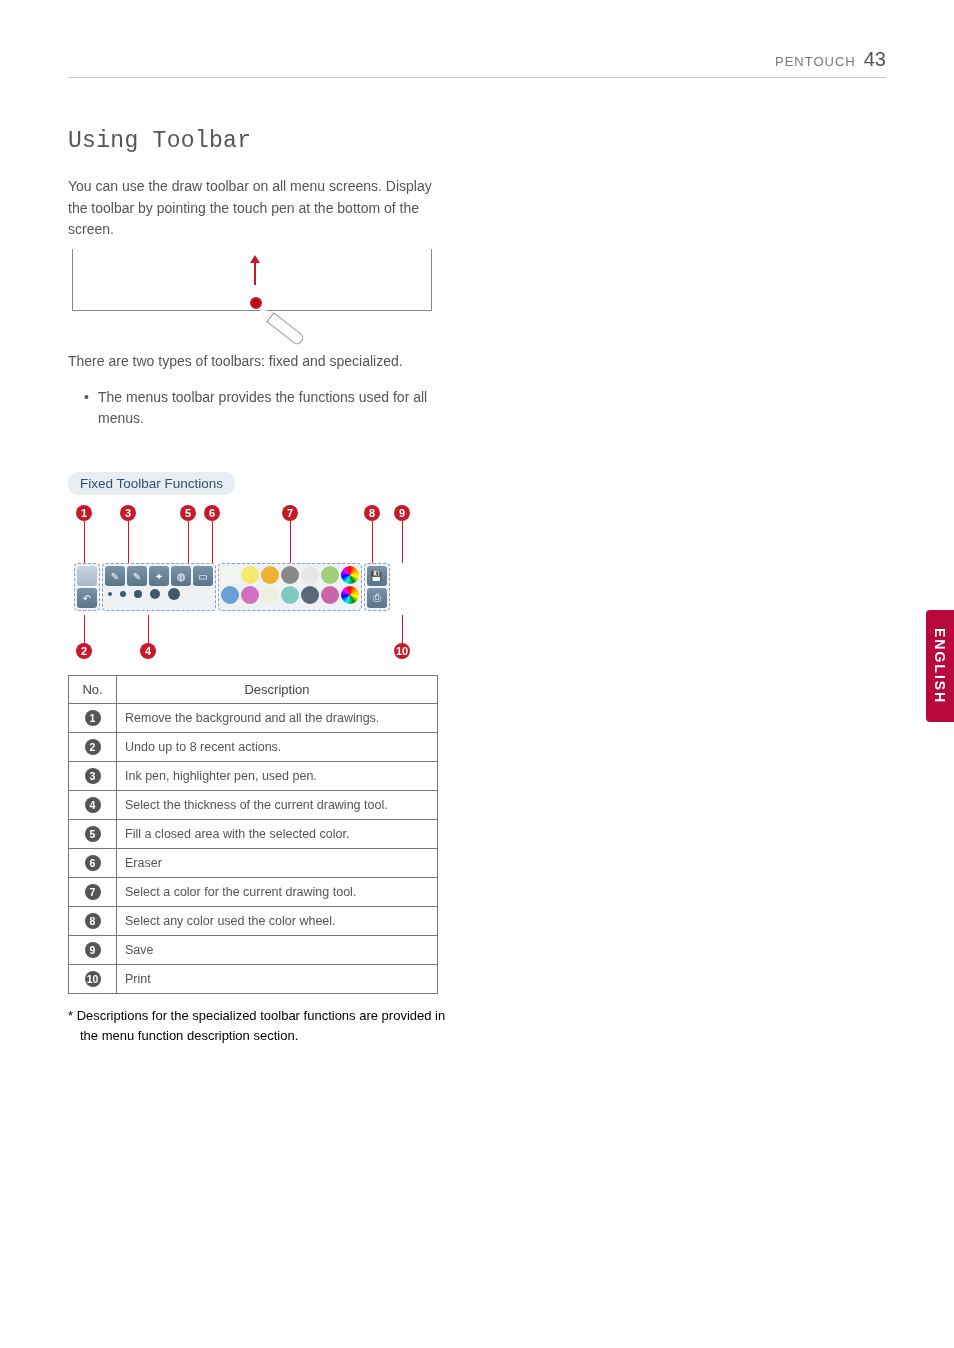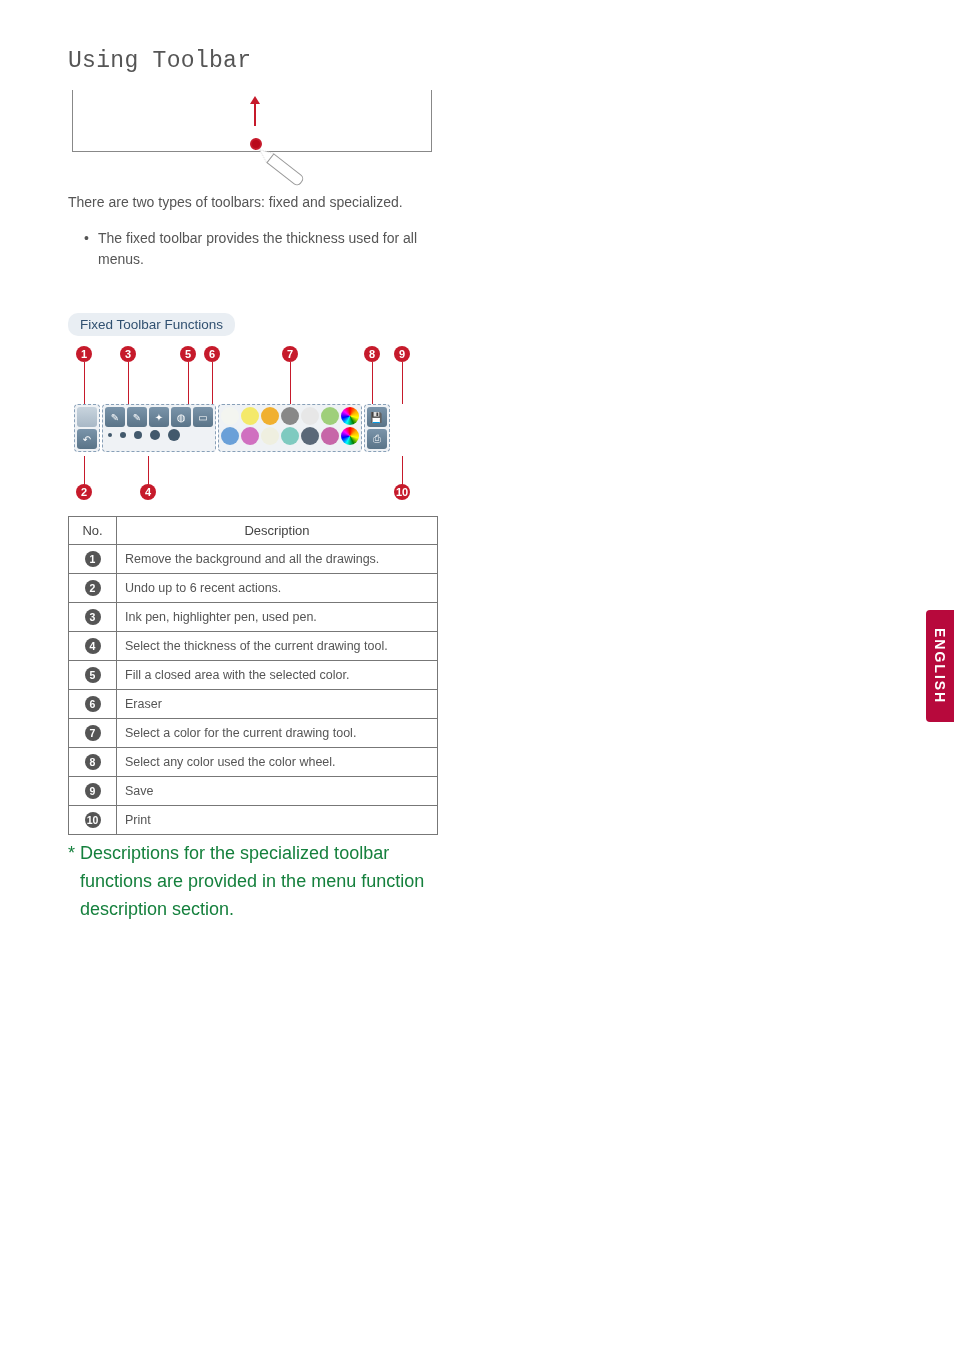--- a/index.html
+++ b/index.html
@@ -235,24 +235,24 @@
     width: 16px; height: 16px;
     border-radius: 50%;
     background: #555;
     color: #fff;
     font-size: 10.5px;
     font-weight: bold;
     align-items: center;
     justify-content: center;
   }
   .footnote {
-    font-size: 18px;
-    color: #15803d;
+    font-size: 13px;
+    color: #000000;
     line-height: 1.55;
-    margin-top: 5px;
+    margin-top: 12px;
     padding-left: 12px;
     text-indent: -12px;
     width: 380px;
   }
   
   .side-tab {
     position: absolute;
     right: 0;
     top: 610px;
     background: #b7093c;
@@ -262,37 +262,42 @@
     font-size: 14px;
     font-weight: bold;
     letter-spacing: 2px;
     border-radius: 4px 0 0 4px;
   }
 </style>
 </head>
 <body>
 
 <div class="page">
+  <div class="hdr">
+    <span>PENTOUCH</span>
+    <span class="pg">43</span>
+  </div>
 
   <div class="column">
     <h2 class="section-title">Using Toolbar</h2>
+    <p class="intro">You can use the draw toolbar on all menu screens. Display the toolbar by pointing the touch pen at the bottom of the screen.</p>
 
     <div class="fig1">
       <div class="screen"></div>
       <div class="arrow"></div>
       <div class="ball"></div>
       <div class="pen">
           <span class="tip"></span>
           <span class="body"></span>
         </div>
     </div>
 
     <p class="intro">There are two types of toolbars: fixed and specialized.</p>
     <ul class="bullets">
-      <li>The fixed toolbar provides the thickness used for all menus.</li>
+      <li>The menus toolbar provides the functions used for all menus.</li>
     </ul>
 
     <div class="subhead">Fixed Toolbar Functions</div>
 
     <div class="fig2">
 
       <div class="callout" style="left:8px;top:2px">1</div>
       <div class="lead" style="left:16px;top:18px;height:42px"></div>
       <div class="callout" style="left:52px;top:2px">3</div>
       <div class="lead" style="left:60px;top:18px;height:42px"></div>
@@ -369,21 +374,21 @@
           <th>Description</th>
         </tr>
       </thead>
       <tbody id="tbody">
           <tr>
             <td class="no"><span class="circ-num">1</span></td>
             <td>Remove the background and all the drawings.</td>
           </tr>
           <tr>
             <td class="no"><span class="circ-num">2</span></td>
-            <td>Undo up to 6 recent actions.</td>
+            <td>Undo up to 8 recent actions.</td>
           </tr>
           <tr>
             <td class="no"><span class="circ-num">3</span></td>
             <td>Ink pen, highlighter pen, used pen.</td>
           </tr>
           <tr>
             <td class="no"><span class="circ-num">4</span></td>
             <td>Select the thickness of the current drawing tool.</td>
           </tr>
           <tr>

